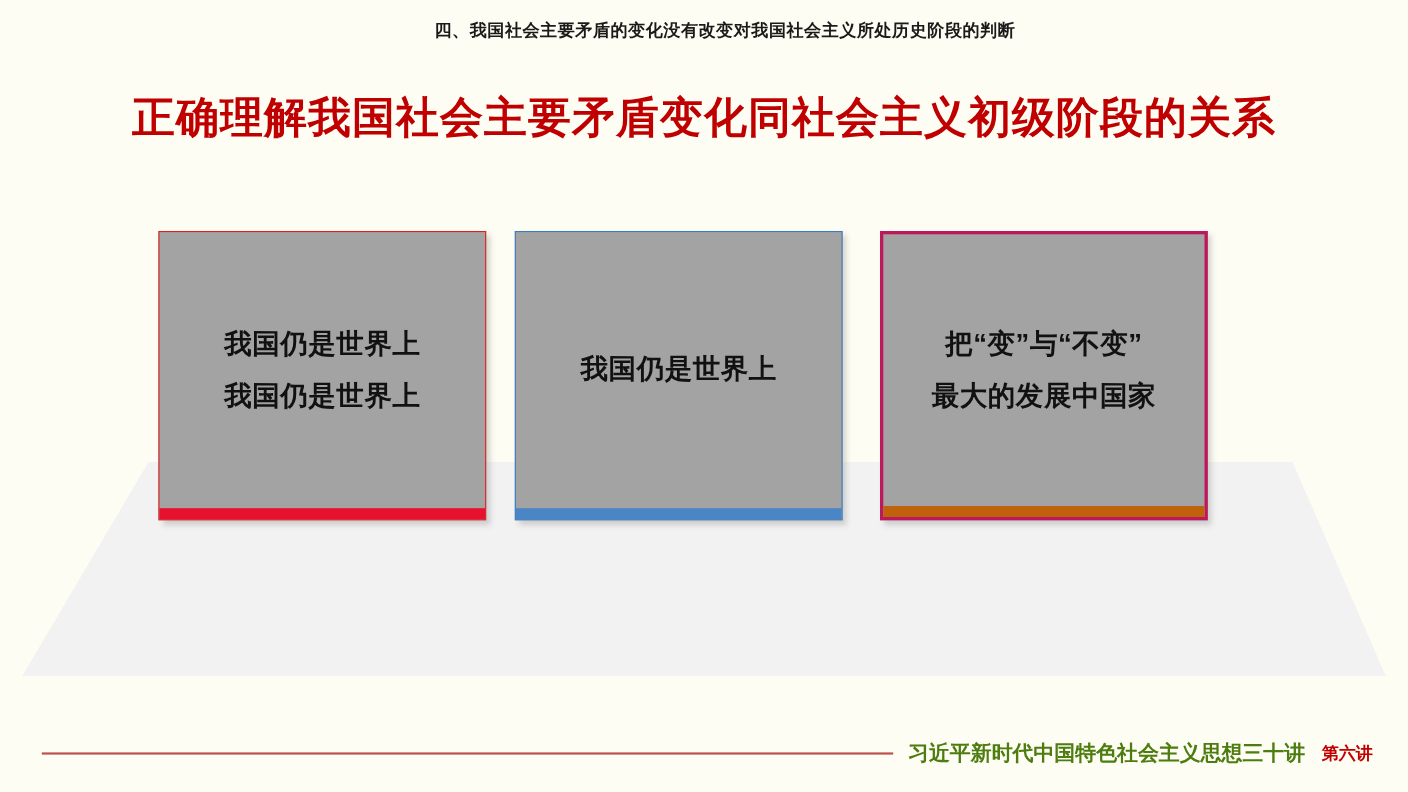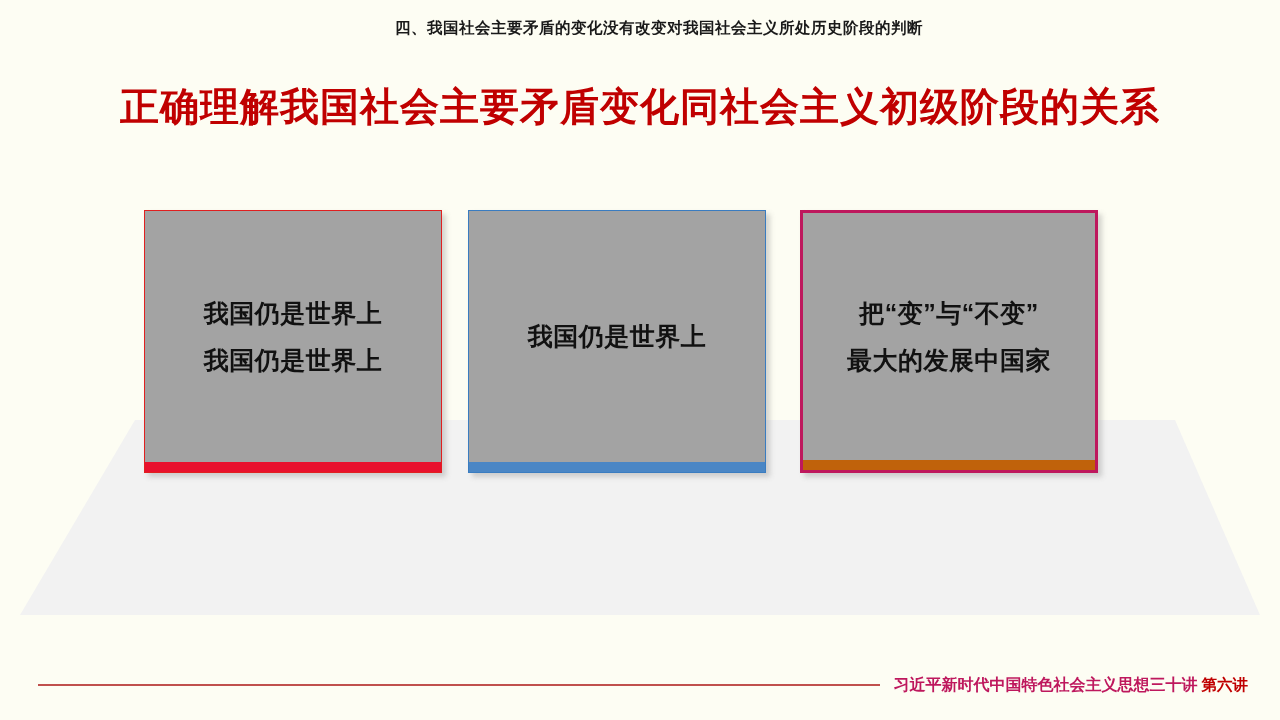--- a/index.html
+++ b/index.html
@@ -127,27 +127,27 @@
     align-items: center;
   }
   .footer-rule {
     flex: 1;
     height: 2px;
     background: #c0504d;
     margin-left: 38px;
     margin-right: 14px;
   }
   .footer-text {
-    font-size: 16px;
+    font-size: 19px;
     font-weight: bold;
-    color: #be185d;
+    color: #4d7c0f;
     white-space: nowrap;
   }
   .footer-badge {
-    margin-left: 4px;
+    margin-left: 15px;
     margin-right: 32px;
     font-size: 15.5px;
     font-weight: bold;
     color: #c00000;
     white-space: nowrap;
   }
 </style>
 </head>
 <body>
 

